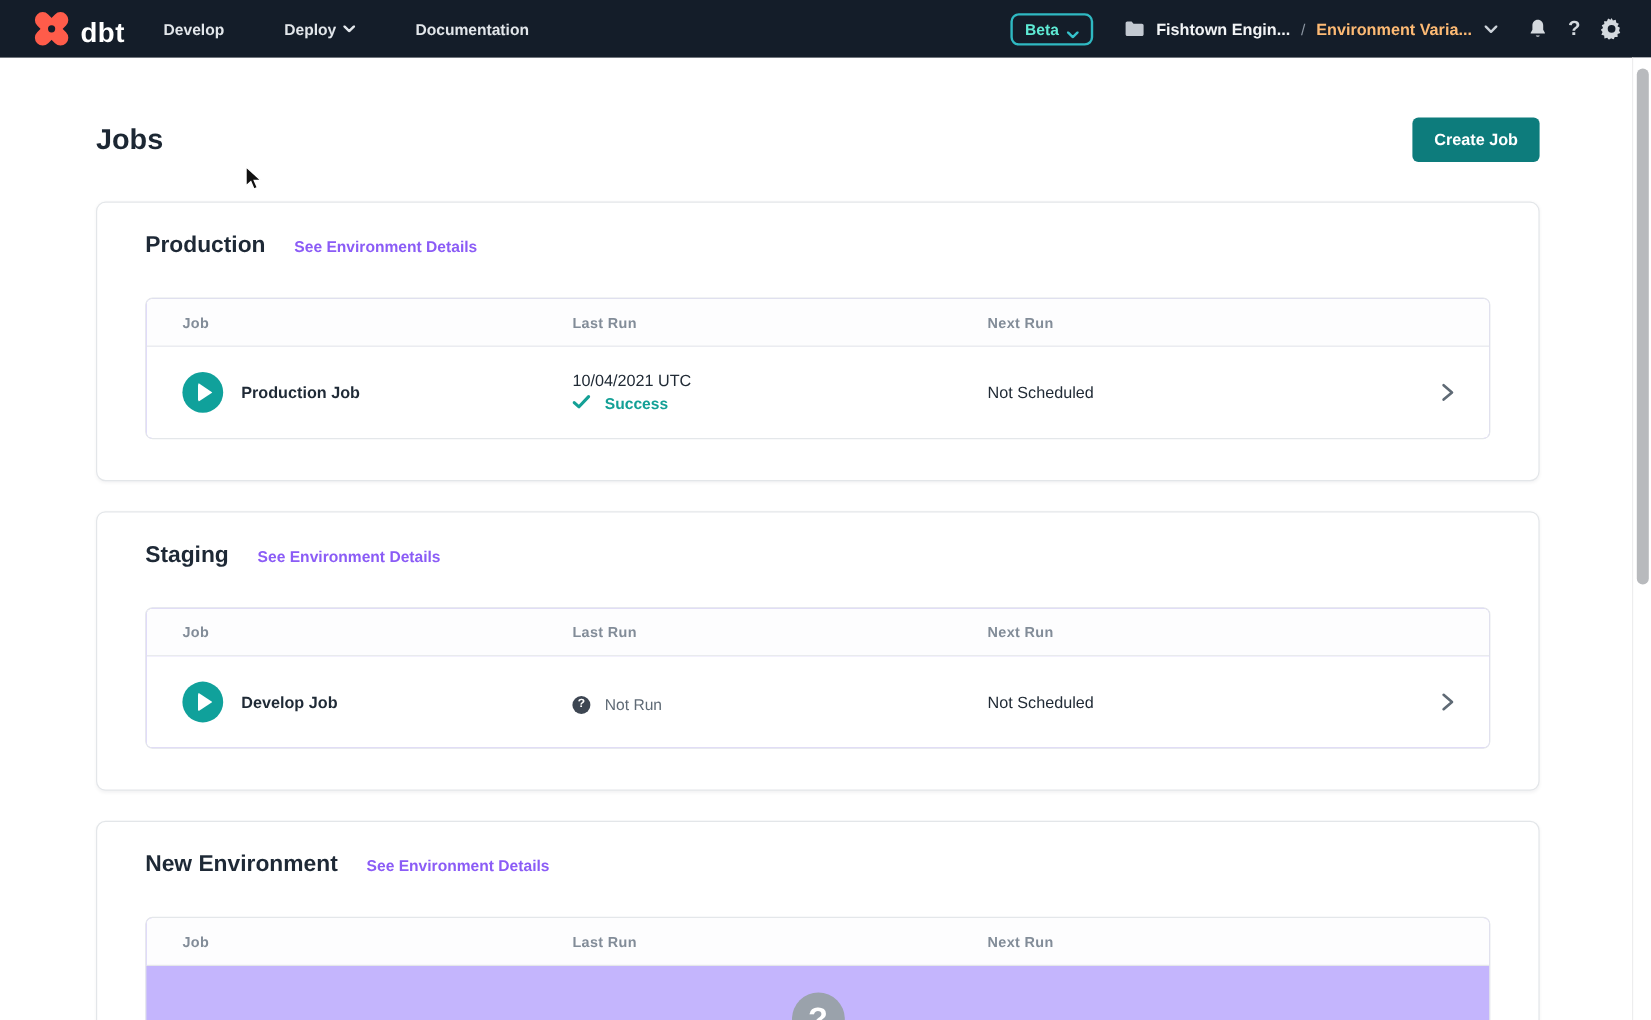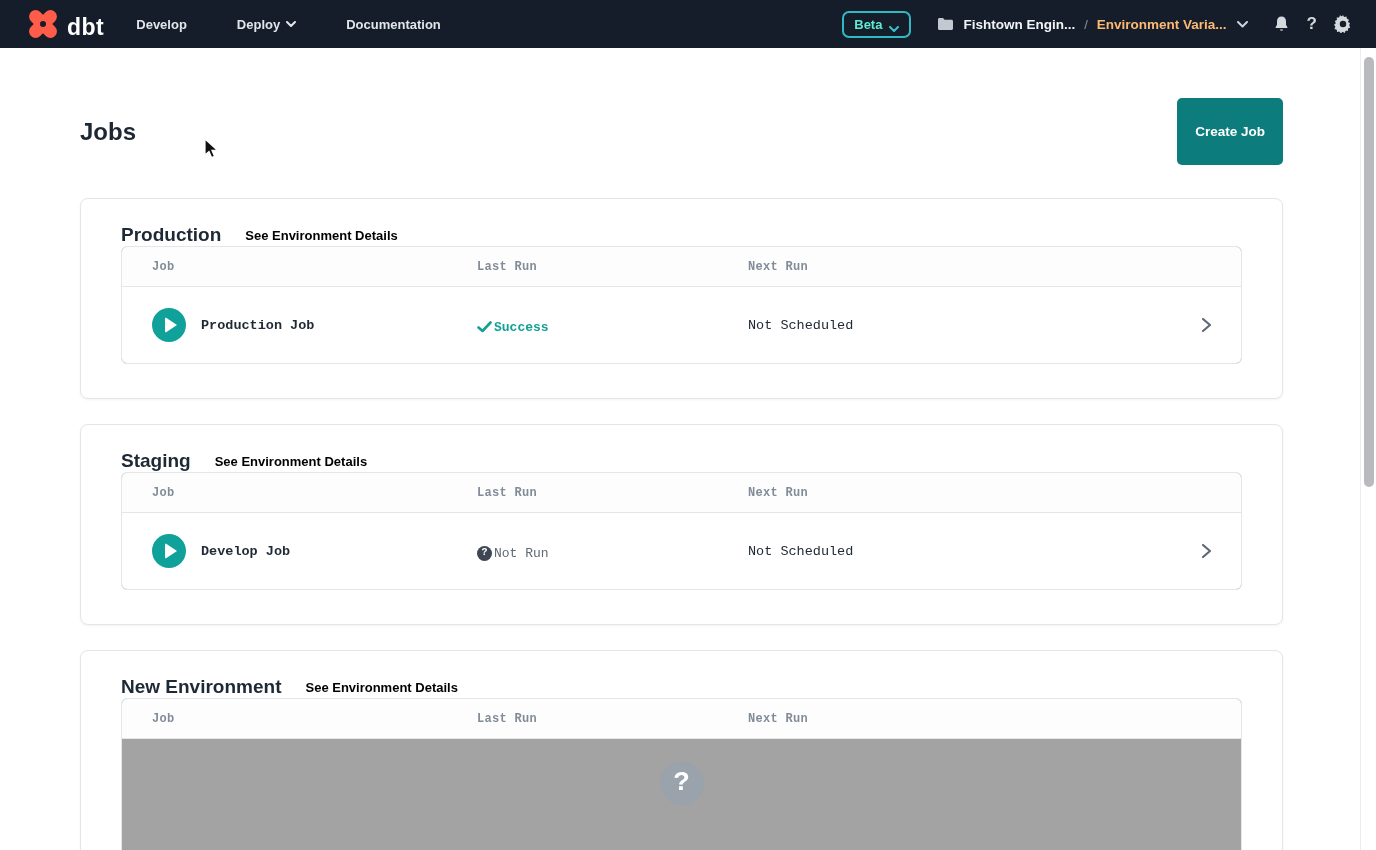--- a/index.html
+++ b/index.html
@@ -68,54 +68,54 @@
   .help-glyph { font-size: 17px; font-weight: 700; color: #d4d9de; }
 
   
   .content { width: 1203px; margin-left: 80px; }
   .title-row { display: flex; align-items: center; justify-content: space-between; margin-top: 50px; }
   .page-title { font-size: 24px; font-weight: 700; color: #1c2733; }
   .create-btn {
     background: #0d7c7c; color: #ffffff;
     font-size: 13.5px; font-weight: 700;
     border: none; border-radius: 5px;
-    padding: 26px 18px; cursor: pointer;
+    padding: 11px 18px; cursor: pointer;
     font-family: "Liberation Sans", sans-serif;
   }
 
   
   .card {
     border: 1px solid #e3e6e9;
     border-radius: 8px;
     background: #ffffff;
     box-shadow: 0 1px 3px rgba(20,29,41,0.05);
     padding: 25px 40px 34px 40px;
     margin-top: 25px;
   }
   .card:first-of-type { margin-top: 33px; }
   .card-head { display: flex; align-items: center; }
   .env-name { font-size: 19px; font-weight: 700; color: #1e2936; }
-  .env-link { font-size: 13px; font-weight: 700; color: #000000; margin-left: 24px; cursor: pointer; text-decoration: none; }
+  .env-link { font-size: 13px; font-weight: 700; color: #8b5cf6; margin-left: 24px; cursor: pointer; text-decoration: none; }
 
   .jobs-table {
+    margin-top: 32px;
     border: 1px solid #e4e7ea;
     border-radius: 6px;
     overflow: hidden;
-    background: #a3a3a3;
-    font-family: Liberation Mono, monospace;
+    background: #c4b5fd;
   }
   .thead {
     display: flex; align-items: center;
     height: 40px;
     background: #fdfdfe;
     border-bottom: 1px solid #e4e7ea;
     color: #828c98; font-size: 12px; font-weight: 700; letter-spacing: .3px;
   }
   .col-job  { width: 355px; padding-left: 30px; }
-  .col-last { width: 271px; }
+  .col-last { width: 346px; }
   .col-next { flex: 1; }
   .trow {
     display: flex; align-items: center;
     height: 76px;
     position: relative;
     cursor: pointer;
     background: #fff;
   }
   .job-cell { display: flex; align-items: center; }
   .play-btn {
@@ -127,21 +127,21 @@
   .play-tri {
     width: 0; height: 0;
     border-top: 8px solid transparent;
     border-bottom: 8px solid transparent;
     border-left: 12px solid #ffffff;
     margin-left: 3px;
     border-radius: 2px;
   }
   .job-name { font-size: 13.5px; font-weight: 700; color: #1f2a36; margin-left: 15px; }
   .last-date { font-size: 13.5px; color: #212b36; }
-  .status-line { display: flex; align-items: center; gap: 2px; margin-top: 4px; }
+  .status-line { display: flex; gap: 12px; margin-top: 4px; }
   .status-line.success .status-label { color: #14a096; font-size: 13px; font-weight: 600; }
   .status-line.notrun .status-label { color: #5f6a75; font-size: 13px; }
   .q-badge {
     width: 15px; height: 15px; border-radius: 50%;
     background: #3d4document652; background: #3d4652;
     color: #fff; font-size: 10px; font-weight: 700;
     display: inline-flex; align-items: center; justify-content: center;
     line-height: 1;
   }
   .next-text { font-size: 13.5px; color: #212b36; }
@@ -264,20 +264,21 @@
         <div class="col-next">Next Run</div>
       </div>
       <div class="trow">
         <div class="col-job job-cell">
           <button class="play-btn">
               <span class="play-tri"></span>
             </button>
           <span class="job-name">Production Job</span>
         </div>
         <div class="col-last">
+          <div class="last-date">10/04/2021 UTC</div>
           <div class="status-line success">
             <svg width="15" height="12" viewBox="0 0 15 12">
                 <polyline points="1.5,6.5 5.5,10 13.5,1.5" fill="none" stroke="#14a096" stroke-width="2.6" stroke-linecap="round" stroke-linejoin="round"></polyline>
               </svg>
             <span class="status-label">Success</span>
           </div>
         </div>
         <div class="col-next next-text">Not Scheduled</div>
         <span class="row-chevron">
           <svg width="13" height="16" viewBox="0 0 13 16">

